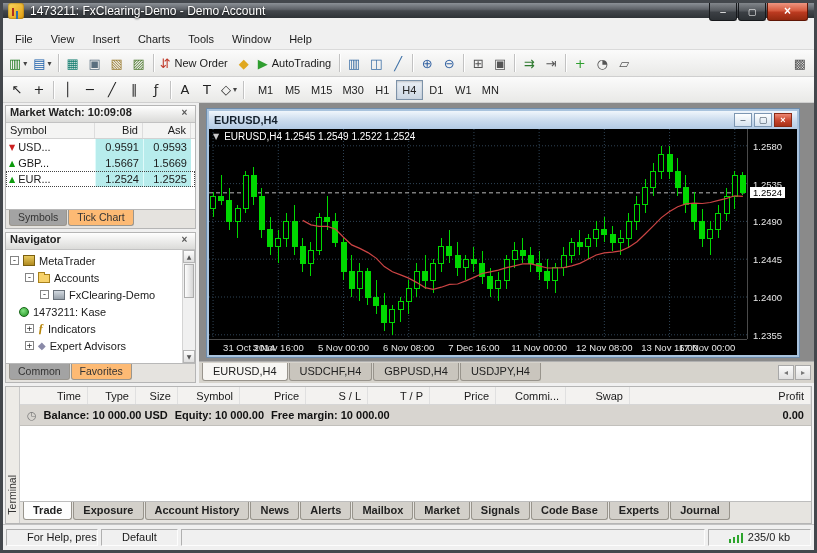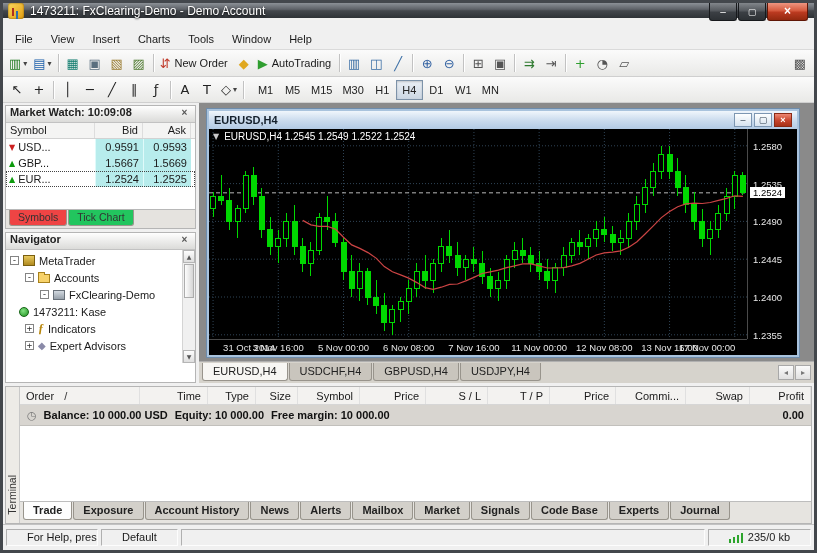--- a/index.html
+++ b/index.html
@@ -46,23 +46,23 @@
 
   
   .panel{position:absolute;background:#fff;border:1px solid #b5b5b5;}
   #market-watch{left:2px;top:102px;width:191px;height:124px;}
   #navigator{left:2px;top:229px;width:191px;height:151px;}
   .panel-title{height:17px;background:linear-gradient(#fefefe,#dbdbd9);border-bottom:1px solid #c2c2c2;
     display:flex;align-items:flex-start;padding:0 4px;font-weight:bold;color:#222;}
   .panel-close{margin-left:auto;width:13px;text-align:center;color:#555;font-size:10px;line-height:13px;}
   .panel-tabs{position:absolute;left:0;right:0;bottom:0;height:19px;background:#e5e3df;border-top:1px solid #b8b8b8;
     display:flex;align-items:flex-start;padding:0 3px;gap:1px;}
-  .ptab{font-size:10.5px;padding:1px 8px 2px;border:1px solid #9a968e;border-top:none;background:#22c55e;
+  .ptab{font-size:10.5px;padding:1px 8px 2px;border:1px solid #9a968e;border-top:none;background:#fdba74;
     color:#333;border-radius:0 0 3px 3px;}
-  .ptab.active{background:#ef4444;}
+  .ptab.active{background:#a3a3a3;}
 
   .mw-header{display:flex;height:16px;align-items:center;background:#f4f4f3;border-bottom:1px solid #d2d2d2;}
   .mwh{padding:0 4px;border-right:1px solid #ddd;height:100%;line-height:15px;}
   .mw-rows{position:absolute;left:0;right:0;top:33px;bottom:19px;background:#fff;overflow:hidden;}
   .mw-row{display:flex;height:16px;align-items:center;}
   .mw-row.selected{outline:1px dotted #444;outline-offset:-1px;}
   .mw-sym{width:89px;display:flex;align-items:center;gap:3px;padding-left:3px;}
   .mw-arrow{font-size:8px;font-family:"DejaVu Sans",sans-serif;}
   .mw-arrow.up{color:#0c9a0c;} .mw-arrow.down{color:#cc2020;}
   .mw-bid,.mw-ask{width:48px;text-align:right;background:#b7ecec;height:100%;line-height:16px;
@@ -381,20 +381,24 @@
           <span class="expander">+</span>
           <span class="nico ni-expert">◆</span>
           <span>Expert Advisors</span>
         </div>
       </div>
     <div class="nav-scroll">
       <button class="ns-btn">▲</button>
       <div class="ns-thumb"></div>
       <button class="ns-btn down">▼</button>
     </div>
+    <div class="panel-tabs" id="nav-tabs">
+        <button class="ptab active">Common</button>
+        <button class="ptab">Favorites</button>
+      </div>
   </div>
 
   <div class="mdi">
     <div class="chart-window">
       <div class="cw-title">
         <span>EURUSD,H4</span>
         <div class="cw-btns">
           <button class="cwb"><span>–</span></button>
           <button class="cwb"><span>▢</span></button>
           <button class="cwb close"><span>×</span></button>
@@ -565,21 +569,21 @@
             <span class="pa-label" style="top: 125.2px;">1.2445</span>
             <span class="pa-label" style="top: 163px;">1.2400</span>
             <span class="pa-label" style="top: 200.8px;">1.2355</span>
             <span class="pa-current" style="top: 57.84px;">1.2524</span>
           </div>
         <div class="time-axis" id="time-axis">
             <span class="ta-label" style="left: 0px;">31 Oct 2014</span>
             <span class="ta-label" style="left: 29.2879px;">3 Nov 16:00</span>
             <span class="ta-label" style="left: 94.5px;">5 Nov 00:00</span>
             <span class="ta-label" style="left: 159.712px;">6 Nov 08:00</span>
-            <span class="ta-label" style="left: 224.924px;">7 Nov 16:00</span>
+            <span class="ta-label" style="left: 224.924px;">7 Dec 16:00</span>
             <span class="ta-label" style="left: 290.136px;">11 Nov 00:00</span>
             <span class="ta-label" style="left: 355.348px;">12 Nov 08:00</span>
             <span class="ta-label" style="left: 420.561px;">13 Nov 16:00</span>
             <span class="ta-label" style="left: 458px;">17 Nov 00:00</span>
           </div>
       </div>
     </div>
   </div>
 
   <div class="chart-tabs" id="chart-tabs">
@@ -591,21 +595,20 @@
         <button class="ct-ab">◂</button>
         <button class="ct-ab">▸</button>
       </span>
     </div>
 
   <div class="terminal">
     <div class="term-side">
       <span>Terminal</span>
     </div>
     <div class="term-header" id="term-header">
-        <div class="th-cell first" style="width: 120px;">Order<span class="sort-slash">/</span></div>
         <div class="th-cell" style="width: 68px;">Time</div>
         <div class="th-cell" style="width: 48px;">Type</div>
         <div class="th-cell" style="width: 42px;">Size</div>
         <div class="th-cell" style="width: 62px;">Symbol</div>
         <div class="th-cell" style="width: 66px;">Price</div>
         <div class="th-cell" style="width: 62px;">S / L</div>
         <div class="th-cell" style="width: 62px;">T / P</div>
         <div class="th-cell" style="width: 66px;">Price</div>
         <div class="th-cell" style="width: 70px;">Commi...</div>
         <div class="th-cell" style="width: 64px;">Swap</div>

